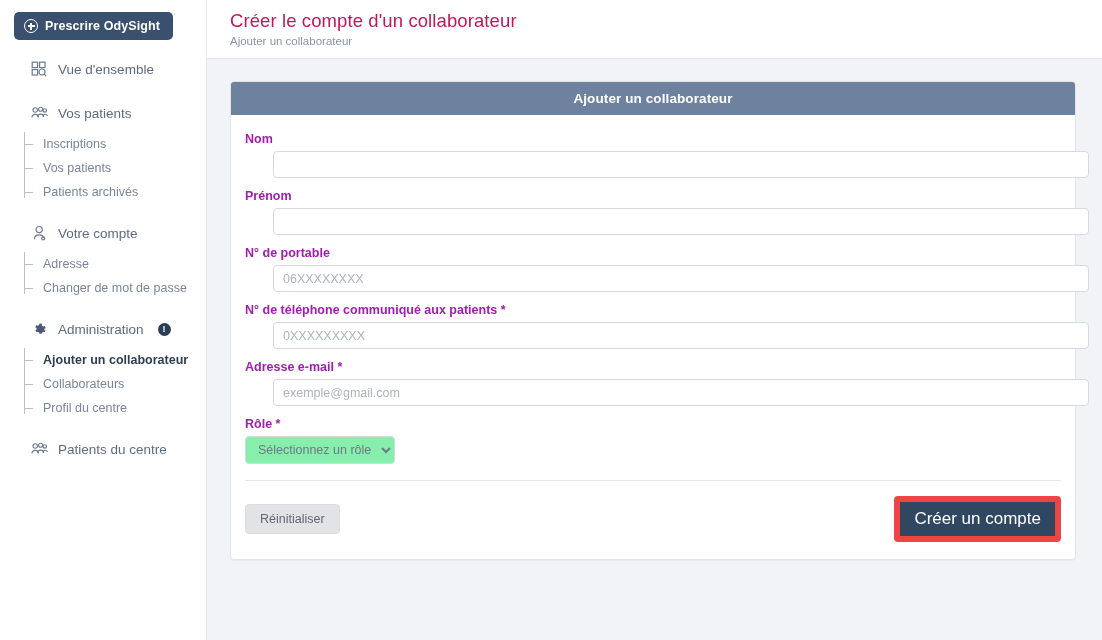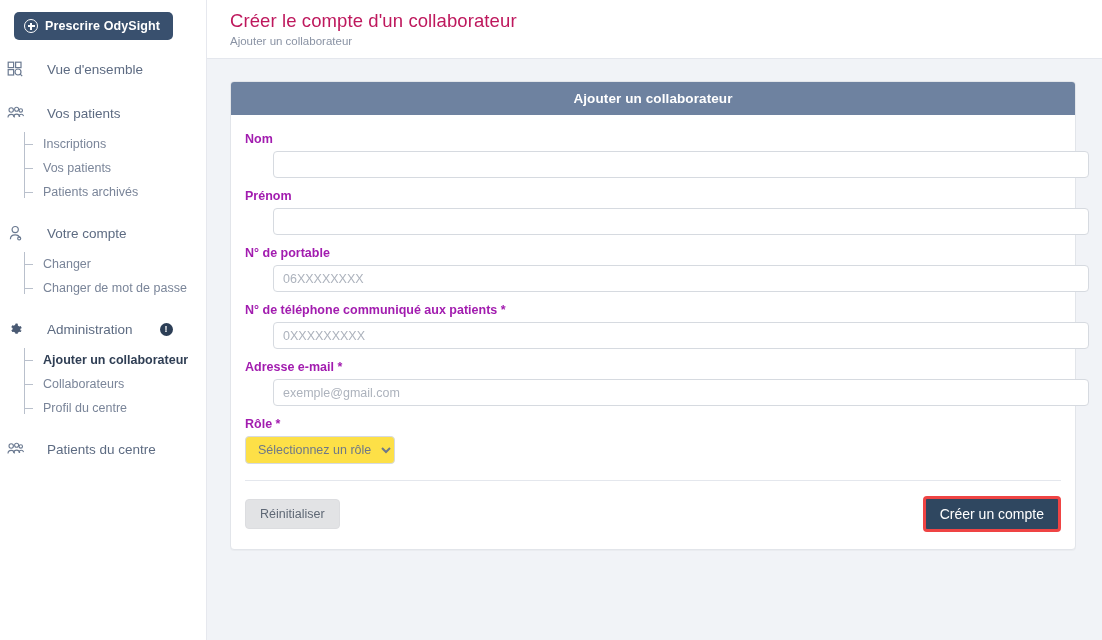--- a/index.html
+++ b/index.html
@@ -68,22 +68,22 @@
     top: 2.5px; bottom: 2.5px; left: 5.2px; width: 1.5px;
   }
 
   .nav-root {
     margin-top: 12px;
   }
 
   .nav-top {
     display: flex;
     align-items: center;
-    gap: 23px;
-    padding: 8px 10px 8px 6px;
+    gap: 10px;
+    padding: 8px 10px 8px 30px;
     color: #5d6b82;
     font-size: 13.5px;
     cursor: pointer;
     white-space: nowrap;
   }
   .nav-top .nav-ic {
     width: 18px; height: 18px;
     flex: none;
     display: flex; align-items: center; justify-content: center;
     color: #6b7a91;
@@ -231,21 +231,21 @@
   .field input::placeholder { color: #adb3bd; }
 
   .field select {
     height: 28px;
     font-size: 12.5px;
     padding: 2px 6px 2px 8px;
     color: #6e7888;
     font-family: "Liberation Sans", sans-serif;
     border: 1px solid #d6dae0;
     border-radius: 4px;
-    background: #fde047;
+    background: #86efac;
     outline: none;
     cursor: pointer;
     min-width: 148px;
   }
 
   .card-footer {
     margin: 16px 14px 0 14px;
     border-top: 1px solid #e4e7ed;
     padding: 15px 0 17px 0;
     display: flex;
@@ -259,23 +259,23 @@
     border: 1px solid #dcdde0;
     border-radius: 4px;
     font-size: 12.5px;
     padding: 7px 14px;
     cursor: pointer;
     font-family: "Liberation Sans", sans-serif;
   }
   .btn-create {
     background: #2f4760;
     color: #ffffff;
-    border: 3px solid #ef4444;
+    border: 6px solid #ef4444;
     border-radius: 4px;
-    font-size: 14px;
+    font-size: 17px;
     padding: 7px 14px;
     cursor: pointer;
     font-family: "Liberation Sans", sans-serif;
   }
 </style>
 </head>
 <body>
 
 <div id="app">
 
@@ -330,21 +330,21 @@
         <span class="nav-ic">
           <svg width="15" height="16" viewBox="0 0 15 16" fill="none" stroke="#6b7a91" stroke-width="1.2">
             <circle cx="7.2" cy="4.6" r="3.1"></circle>
             <path d="M2.4 14.2c0-2.6 2.1-4.3 4.8-4.3 2.3 0 4 1.2 4.5 3"></path>
             <circle cx="11.2" cy="13.4" r="1.5"></circle>
           </svg>
         </span>
         <span>Votre compte</span>
       </div>
       <div class="subtree">
-        <div class="sub-item">Changer</div>
+        <div class="sub-item">Adresse</div>
         <div class="sub-item">Changer de mot de passe</div>
       </div>
 
       <div class="nav-gap"></div>
 
       <div class="nav-top">
         <span class="nav-ic">
           <svg width="15" height="15" viewBox="0 0 16 16" fill="#4a5a73">
             <path d="M8 5.2A2.8 2.8 0 1 0 8 10.8 2.8 2.8 0 0 0 8 5.2zm0 4.3a1.5 1.5 0 1 1 0-3 1.5 1.5 0 0 1 0 3z"></path>
             <path d="M14.3 9.3l-1.1-.5a5.3 5.3 0 0 0 0-1.6l1.1-.5a.5.5 0 0 0 .2-.7l-.8-1.4a.5.5 0 0 0-.6-.2l-1.1.4a5.3 5.3 0 0 0-1.4-.8L10.4 2a.5.5 0 0 0-.5-.4H8.3a.5.5 0 0 0-.5.4l-.2 1.1c-.5.2-1 .4-1.4.8l-1.1-.4a.5.5 0 0 0-.6.2l-.8 1.4a.5.5 0 0 0 .2.7l1 .5a5.3 5.3 0 0 0 0 1.6l-1 .5a.5.5 0 0 0-.2.7l.8 1.4c.1.2.4.3.6.2l1.1-.4c.4.3.9.6 1.4.8l.2 1.1c0 .2.2.4.5.4h1.6c.3 0 .5-.2.5-.4l.2-1.1c.5-.2 1-.5 1.4-.8l1.1.4c.2.1.5 0 .6-.2l.8-1.4a.5.5 0 0 0-.2-.7z"></path>

